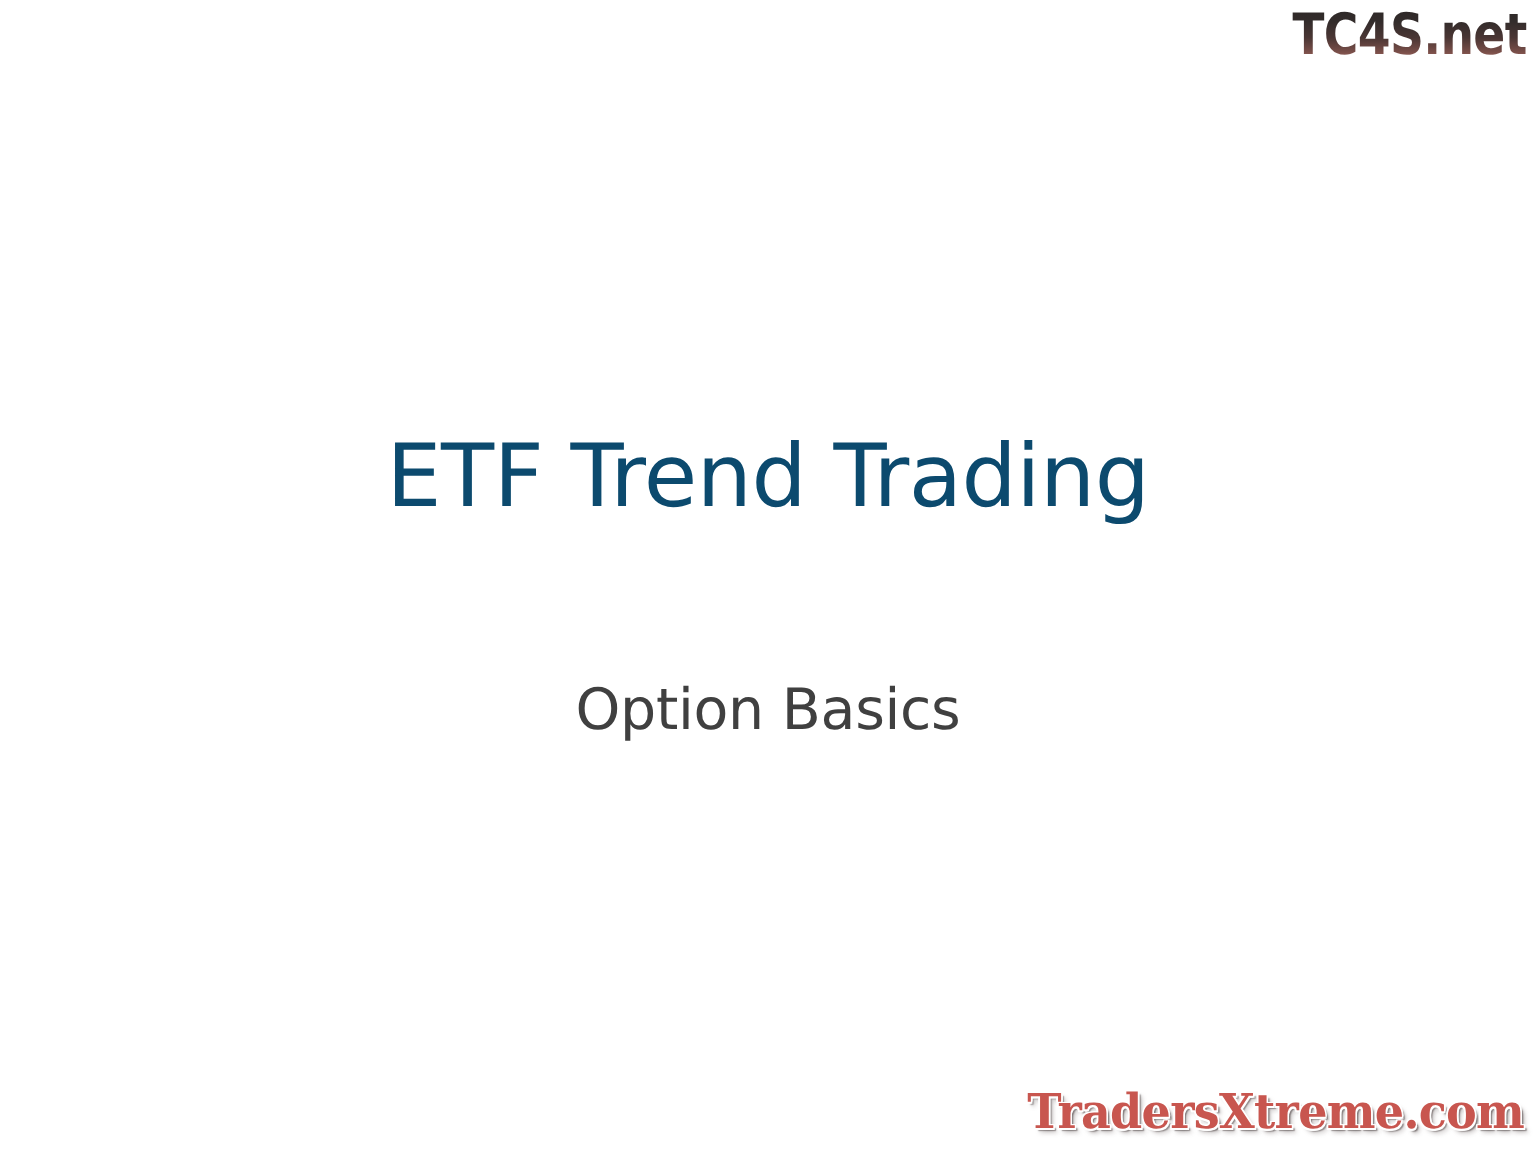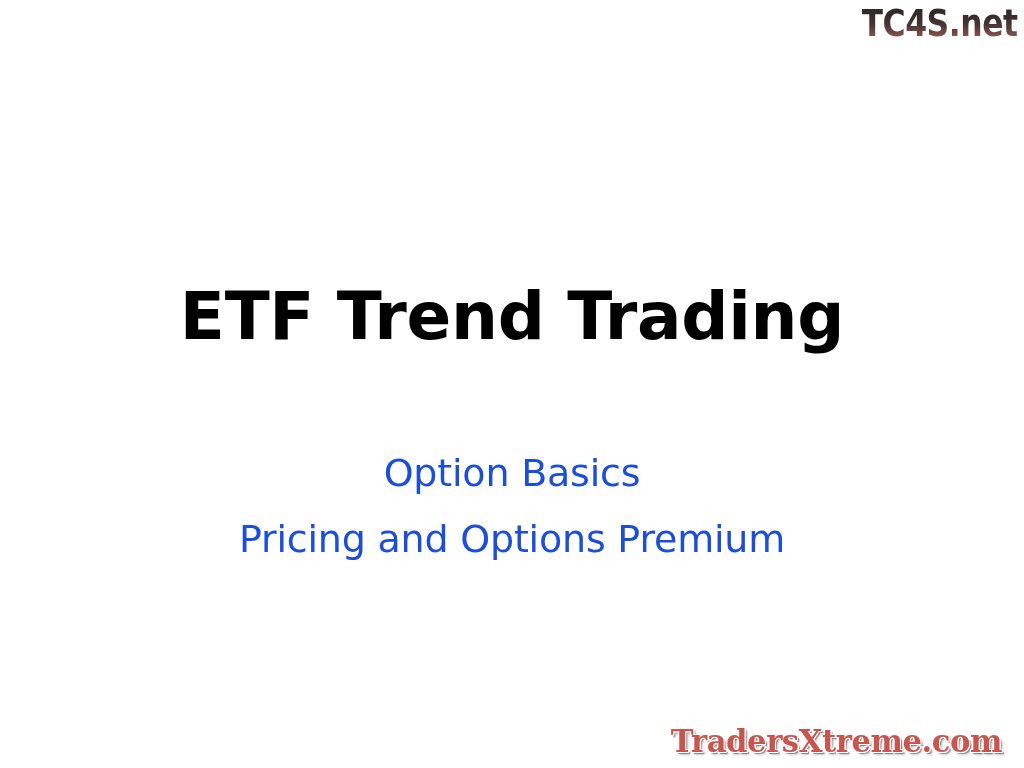--- a/index.html
+++ b/index.html
@@ -57,23 +57,23 @@
   
   #title-block {
     position: absolute;
     left: 0;
     top: 286px;
     width: 1024px;
     text-align: center;
   }
   #main-title {
     font-family: "DejaVu Sans", sans-serif;
-    font-size: 66px;
-    font-weight: 700;
-    color: #000000;
+    font-size: 58px;
+    font-weight: 400;
+    color: #0c4a6e;
     letter-spacing: -0.3px;
     line-height: 62px;
     white-space: nowrap;
   }
 
   
   #dlsub-watermark {
     position: absolute;
     left: 0;
     top: 360px;
@@ -109,30 +109,30 @@
     position: absolute;
     left: 0;
     top: 440px;
     width: 1024px;
     text-align: center;
   }
   .subtitle-line {
     font-family: "DejaVu Sans", sans-serif;
     font-size: 38px;
     font-weight: 400;
-    color: #1d4ed8;
+    color: #404040;
     line-height: 66px;
     letter-spacing: -0.2px;
     white-space: nowrap;
   }
 
   
   #tx-watermark {
     position: absolute;
-    right: 22px;
+    right: 8px;
     bottom: 8px;
     pointer-events: none;
   }
   #tx-text {
     display: inline-block;
     font-family: "DejaVu Serif", serif;
     font-weight: bold;
     font-size: 32px;
     line-height: 38px;
     letter-spacing: -0.5px;
@@ -161,20 +161,19 @@
 
   <div id="tc4s-logo">TC4S.net</div>
 
   <div id="title-block">
     <div id="main-title">ETF Trend Trading</div>
   </div>
 
 
   <div id="subtitle-block">
     <div class="subtitle-line">Option Basics</div>
-    <div class="subtitle-line">Pricing and Options Premium</div>
   </div>
 
   <div id="tx-watermark">
     <span id="tx-text">TradersXtreme.com</span>
   </div>
 
 </div>
 
 </body></html>

